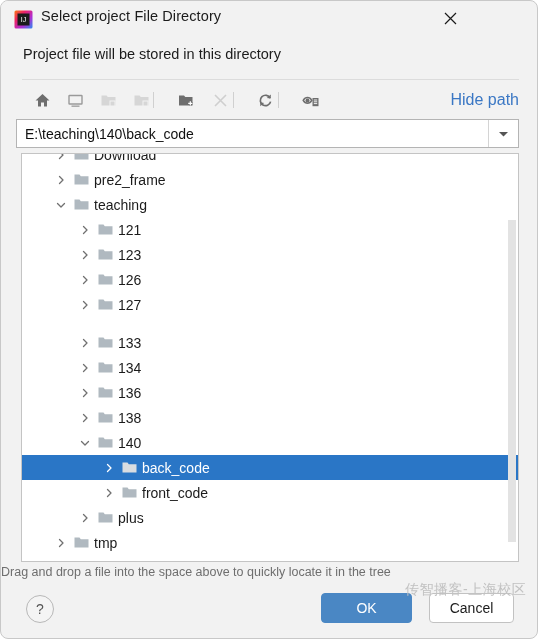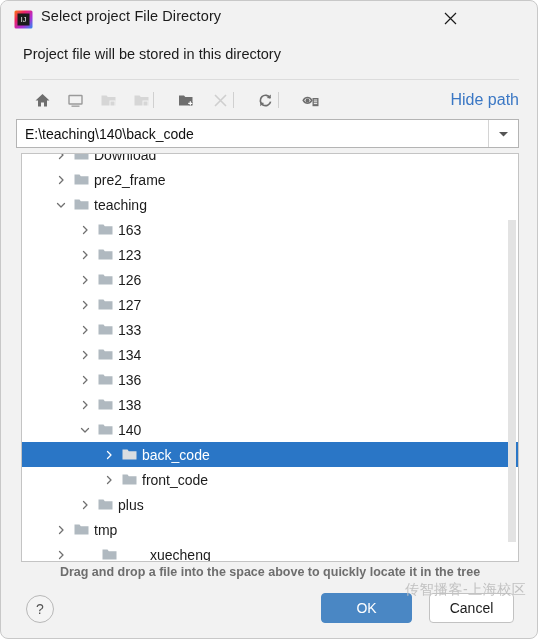--- a/index.html
+++ b/index.html
@@ -189,24 +189,22 @@
     border-radius: 0px;
     cursor: default;
     z-index: 5;
   }
 
   
   .hint {
     position: absolute;
     left: 0; top: 564px;
     width: 538px;
-    text-align: center;
     font-size: 12.5px;
     color: #6e6e6e;
-    font-weight: bold;
   }
 
   
   .help-btn {
     position: absolute;
     left: 25px; top: 594px;
     width: 26px; height: 26px;
     border: 1px solid #b8b8b8;
     border-radius: 50%;
     background: #f4f4f4;
@@ -407,21 +405,21 @@
           <span class="arrow">
             <svg width="10" height="10" viewBox="0 0 10 10">
               <path d="M3.5 1.5 L7 5 L3.5 8.5" fill="none" stroke="#707070" stroke-width="1.3" stroke-linecap="round" stroke-linejoin="round"></path>
             </svg>
           </span>
           <span class="fold">
             <svg width="15" height="13" viewBox="0 0 15 13">
               <path d="M0.5 1.5 h5 l1.3 1.7 h7.7 v8.3 h-14 Z" fill="#b0b9c0"></path>
             </svg>
           </span>
-          <span class="lbl">163</span>
+          <span class="lbl">121</span>
         </div>
         <div class="row" style="padding-left: 54px;">
           <span class="arrow">
             <svg width="10" height="10" viewBox="0 0 10 10">
               <path d="M3.5 1.5 L7 5 L3.5 8.5" fill="none" stroke="#707070" stroke-width="1.3" stroke-linecap="round" stroke-linejoin="round"></path>
             </svg>
           </span>
           <span class="fold">
             <svg width="15" height="13" viewBox="0 0 15 13">
               <path d="M0.5 1.5 h5 l1.3 1.7 h7.7 v8.3 h-14 Z" fill="#b0b9c0"></path>
@@ -448,21 +446,21 @@
               <path d="M3.5 1.5 L7 5 L3.5 8.5" fill="none" stroke="#707070" stroke-width="1.3" stroke-linecap="round" stroke-linejoin="round"></path>
             </svg>
           </span>
           <span class="fold">
             <svg width="15" height="13" viewBox="0 0 15 13">
               <path d="M0.5 1.5 h5 l1.3 1.7 h7.7 v8.3 h-14 Z" fill="#b0b9c0"></path>
             </svg>
           </span>
           <span class="lbl">127</span>
         </div>
-        <div class="row" style="padding-left: 54px;">
+        <div class="row" style="padding-left: 54px; margin-top: 13px;">
           <span class="arrow">
             <svg width="10" height="10" viewBox="0 0 10 10">
               <path d="M3.5 1.5 L7 5 L3.5 8.5" fill="none" stroke="#707070" stroke-width="1.3" stroke-linecap="round" stroke-linejoin="round"></path>
             </svg>
           </span>
           <span class="fold">
             <svg width="15" height="13" viewBox="0 0 15 13">
               <path d="M0.5 1.5 h5 l1.3 1.7 h7.7 v8.3 h-14 Z" fill="#b0b9c0"></path>
             </svg>
           </span>

